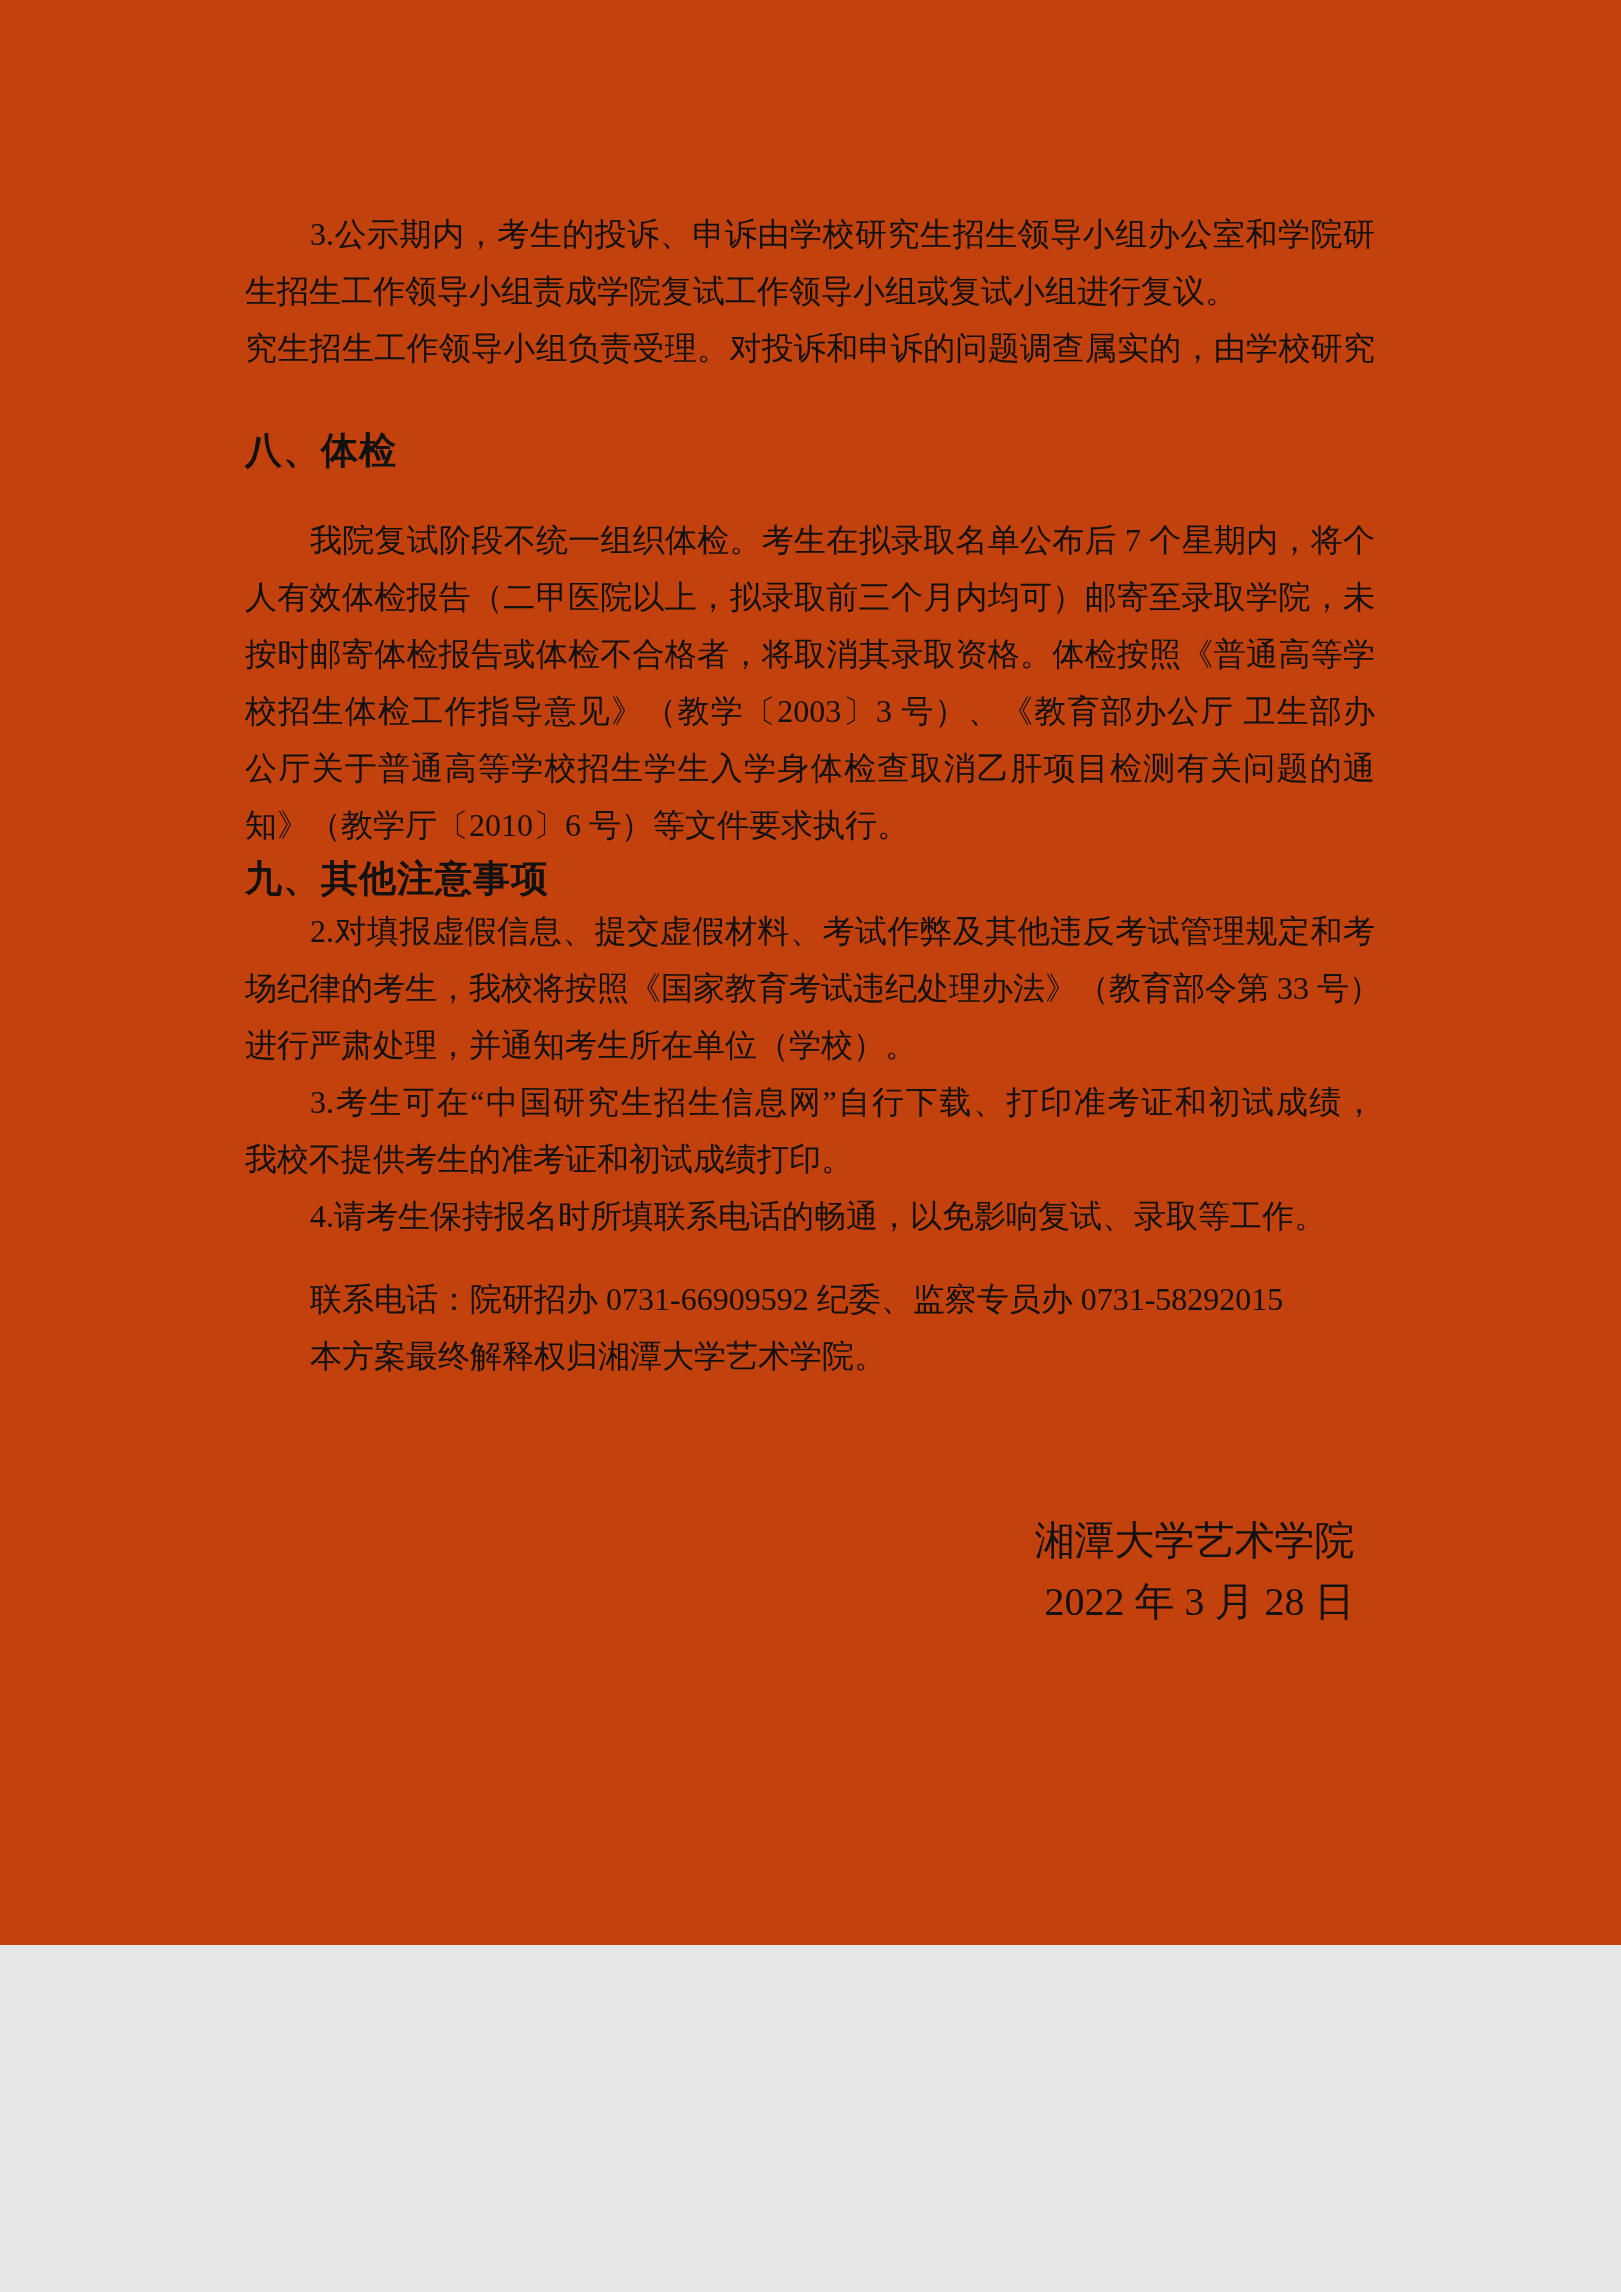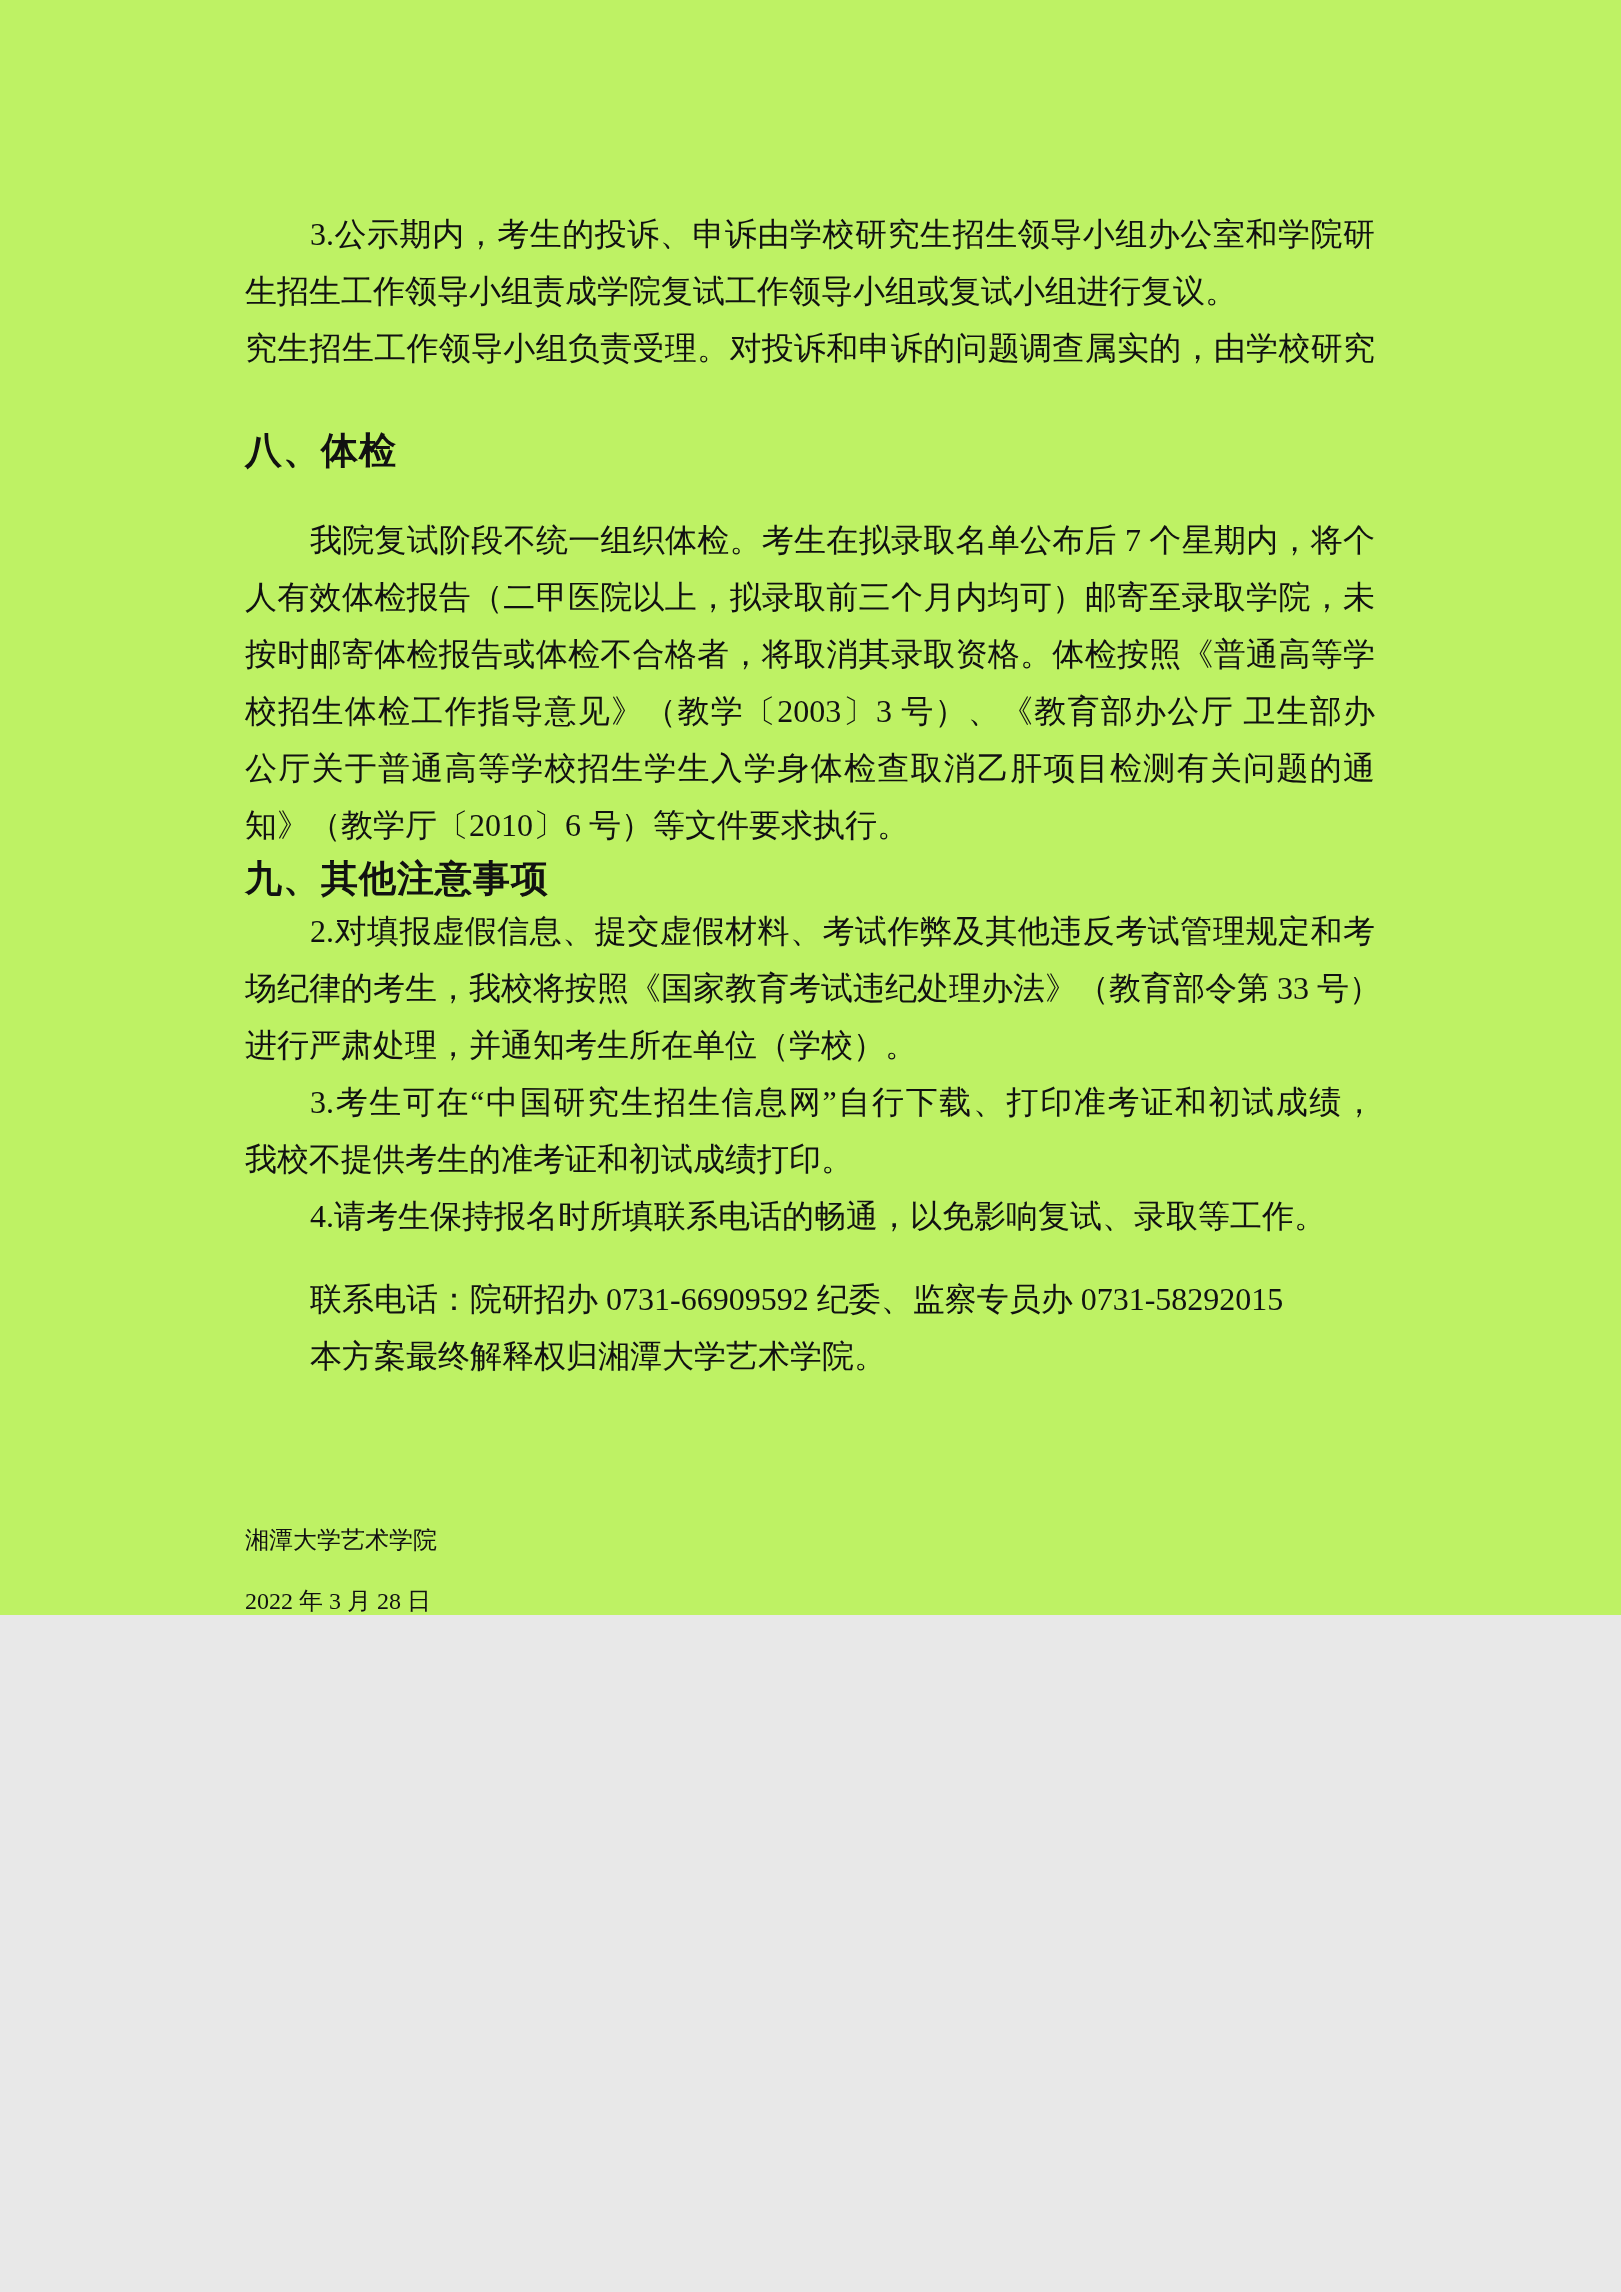--- a/index.html
+++ b/index.html
@@ -1,22 +1,22 @@
 <!DOCTYPE html>
 <html lang="zh"><head>
 <meta charset="utf-8">
 <style>
   * { margin: 0; padding: 0; box-sizing: border-box; }
   html, body { background: #e8e8e8; }
   .page {
     position: relative;
     width: 1621px;
-    height: 1615px;
+    height: 1945px;
     margin: 0 auto;
-    background: #bef264;
+    background: #c2410c;
     color: #111111;
     font-family: "Liberation Serif", "DejaVu Serif", serif;
     overflow: hidden;
   }
   .content {
     padding: 206px 246px 0 245px;
   }
   .line {
     font-size: 32px;
     line-height: 57px;
@@ -39,22 +39,22 @@
     white-space: nowrap;
   }
   .h-tijian   { margin-top: 49px; }
   .p-tijian   { margin-top: 37px; }
   .h-other    { }
   .p-note1    { margin-top: 35px; }
   .p-contact  { margin-top: 25.5px; }
   .signature {
     margin-top: 125px;
     margin-right: 20.6px;
-    text-align: left;
-    font-size: 24px;
+    text-align: right;
+    font-size: 40px;
     line-height: 61px;
   }
   .page-number {
     position: absolute;
     top: 2117px;
     left: 0;
     width: 100%;
     text-align: center;
     font-size: 29px;
     line-height: 47px;

